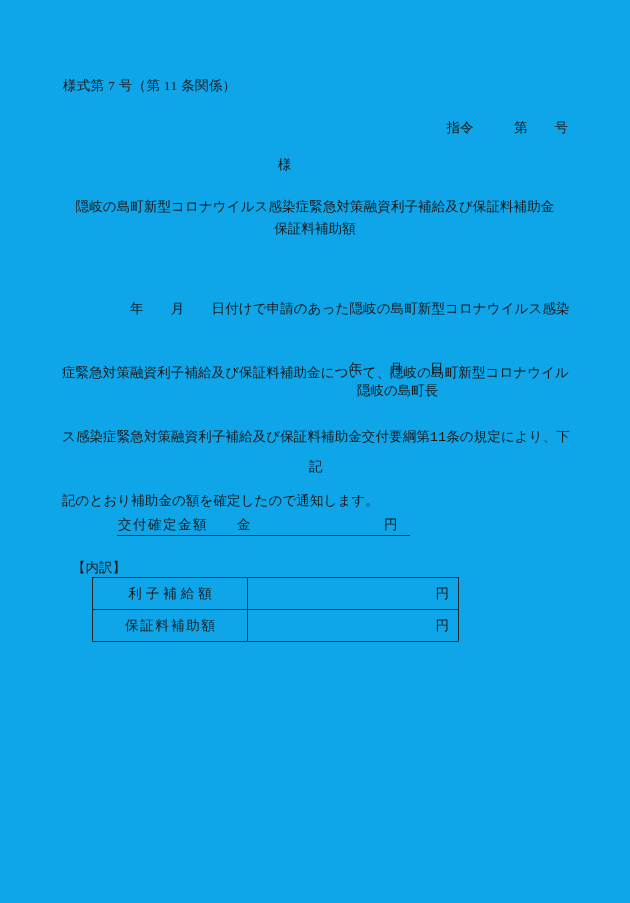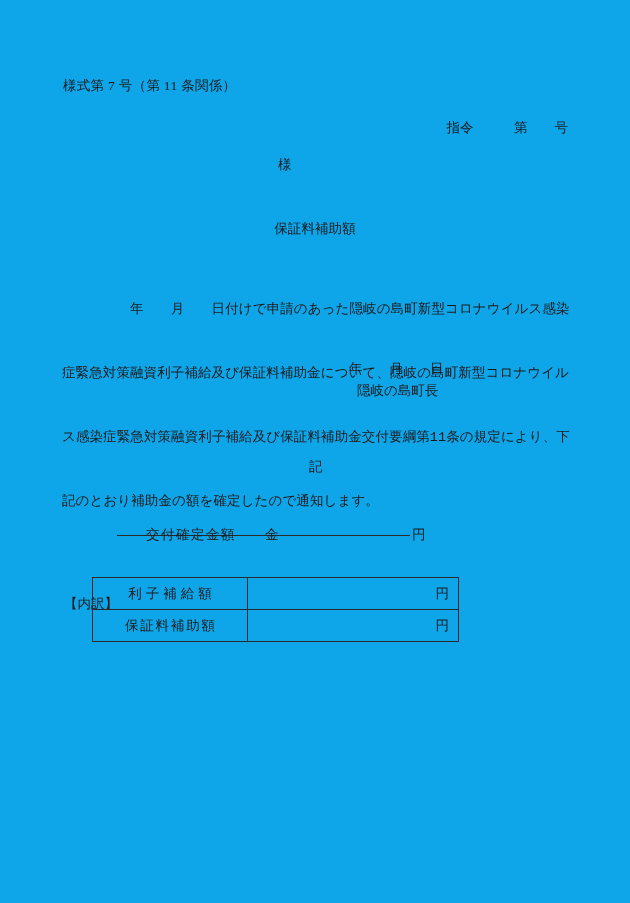--- a/index.html
+++ b/index.html
@@ -32,26 +32,26 @@
 
   .date-line     { left: 349px; top: 360px; }
   .sender        { left: 357px; top: 382px; text-align: center; }
 
   .ki-marker     { left: 309px; top: 458px; }
 
   .amount-line {
     left: 117px; top: 514px; width: 293px; height: 21px;
     border-bottom: 1px solid #2a2a2a;
   }
-  .amount-line span { position: absolute; top: 12px; white-space: pre; margin-left: 28px; }
+  .amount-line span { position: absolute; top: 2px; white-space: pre; }
   .amount-label     { left: 1px;  letter-spacing: 1.5px; }
   .amount-prefix    { left: 120px; }
   .amount-unit      { left: 267px; }
 
-  .breakdown-heading { left: 64px; top: 559px; margin-top: 36px; }
+  .breakdown-heading { left: 72px; top: 559px; }
 
   .breakdown-table {
     position: absolute;
     left: 92px; top: 577px;
     border-collapse: collapse;
   }
   .breakdown-table td {
     border: 1px solid #2a2a2a;
     height: 31px;
     padding: 0;
@@ -74,20 +74,21 @@
 <body>
 
 <div class="page">
 
   <div class="abs form-number">様式第 7 号（第 11 条関係）</div>
 
   <div class="abs directive">指令　　　第　　号</div>
 
   <div class="abs addressee">様</div>
 
+  <div class="abs title-line1">隠岐の島町新型コロナウイルス感染症緊急対策融資利子補給及び保証料補助金</div>
 
   <div class="abs title-line2">保証料補助額</div>
 
   <div class="abs body-par">
     <div class="line first">年　　月　　日付けで申請のあった隠岐の島町新型コロナウイルス感染</div>
     <div class="line">症緊急対策融資利子補給及び保証料補助金について、隠岐の島町新型コロナウイル</div>
     <div class="line">ス感染症緊急対策融資利子補給及び保証料補助金交付要綱第11条の規定により、下</div>
     <div class="line">記のとおり補助金の額を確定したので通知します。</div>
   </div>
 

